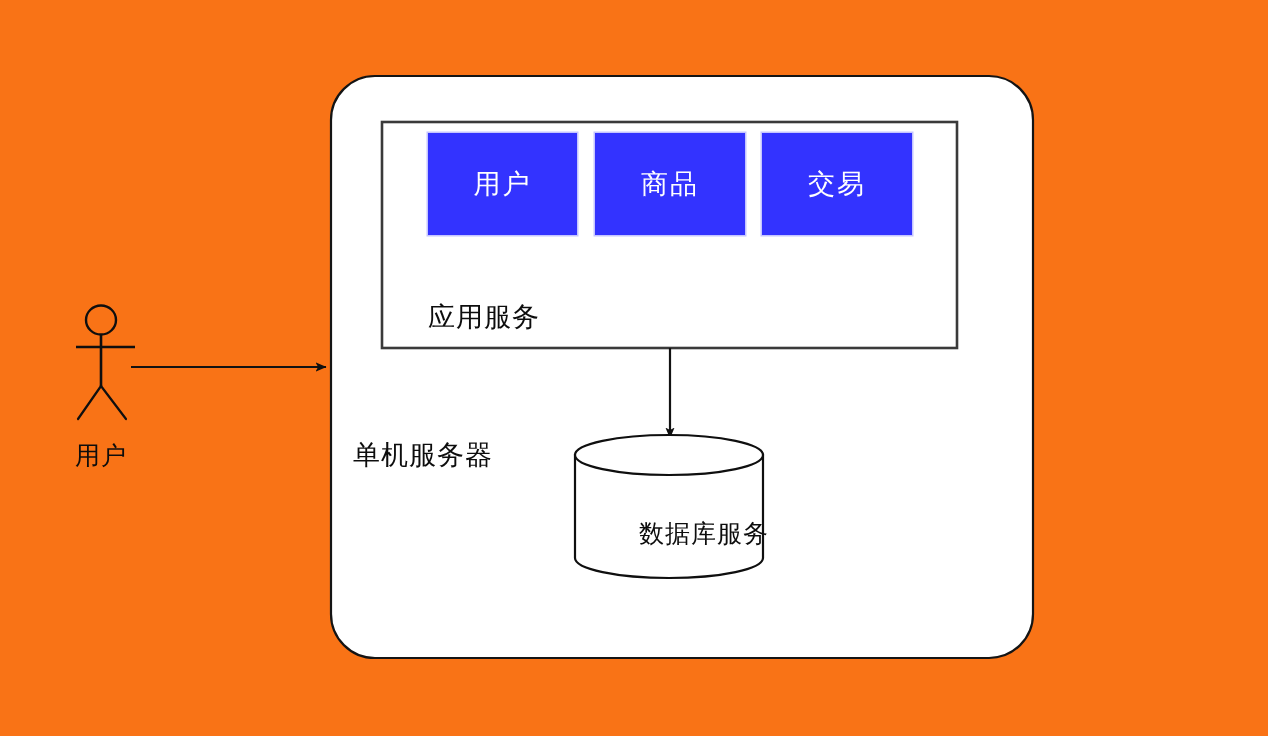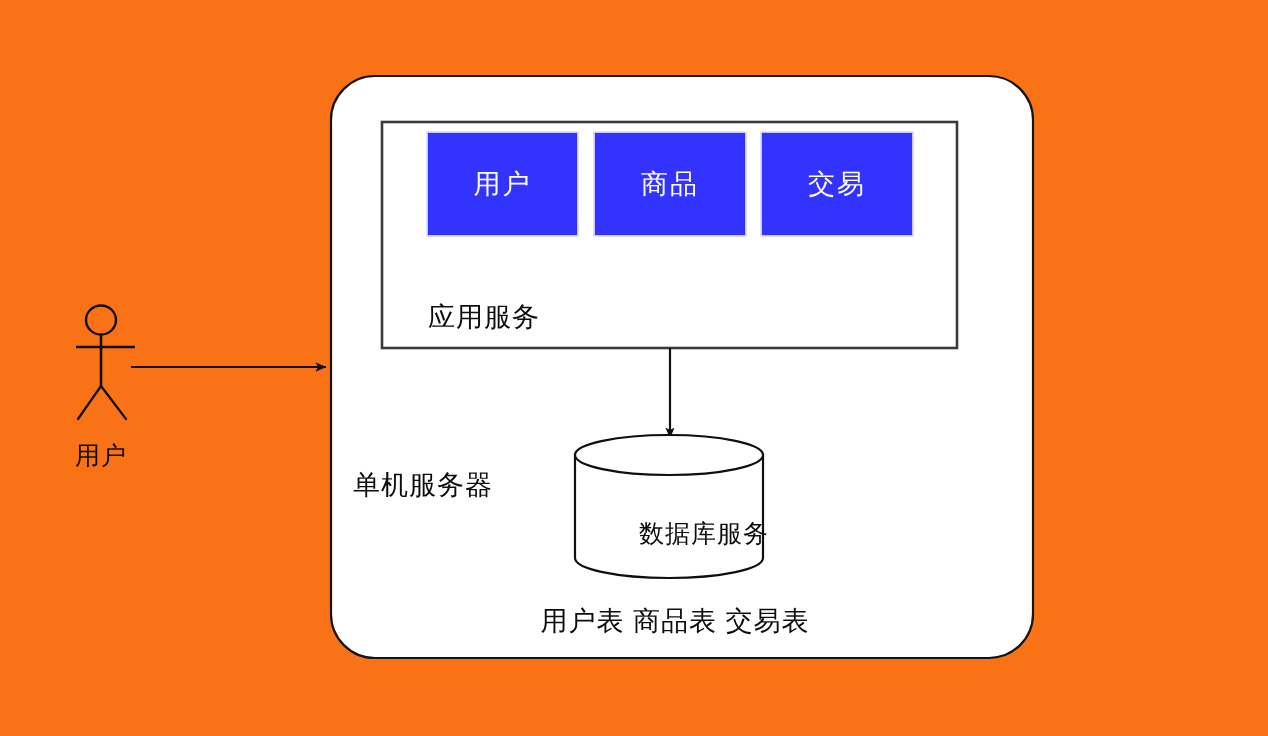--- a/index.html
+++ b/index.html
@@ -147,21 +147,20 @@
   <div class="module-box" style="left:595px; top:133px; width:150px; height:102px; background:#3333ff;">
     <span>商品</span>
   </div>
 
   <div class="module-box" style="left:762px; top:133px; width:150px; height:102px; background:#3333ff;">
     <span>交易</span>
   </div>
 
   <div class="diagram-label label-app-service" style="left:428px; top:304px;">应用服务</div>
 
-  <div class="diagram-label label-server" style="left:353px; top:472px;">单机服务器</div>
+  <div class="diagram-label label-server" style="left:353px; top:442px;">单机服务器</div>
 
   <div class="diagram-label label-db-service" style="left:569px; top:521px; width:200px;">数据库服务</div>
 
-  <div class="diagram-label label-tables" style="left:475px; top:608px; width:400px;">用户表 商品表 交易表</div>
 
   <div class="diagram-label label-actor" style="left:41px; top:443px; width:120px;">用户</div>
 
 </div>
 
 </body></html>

